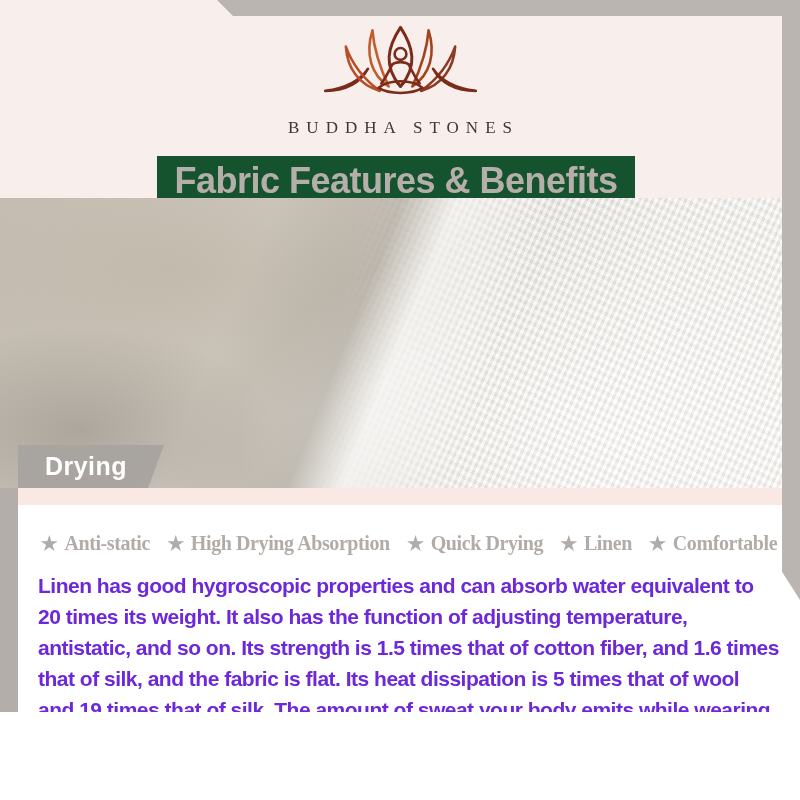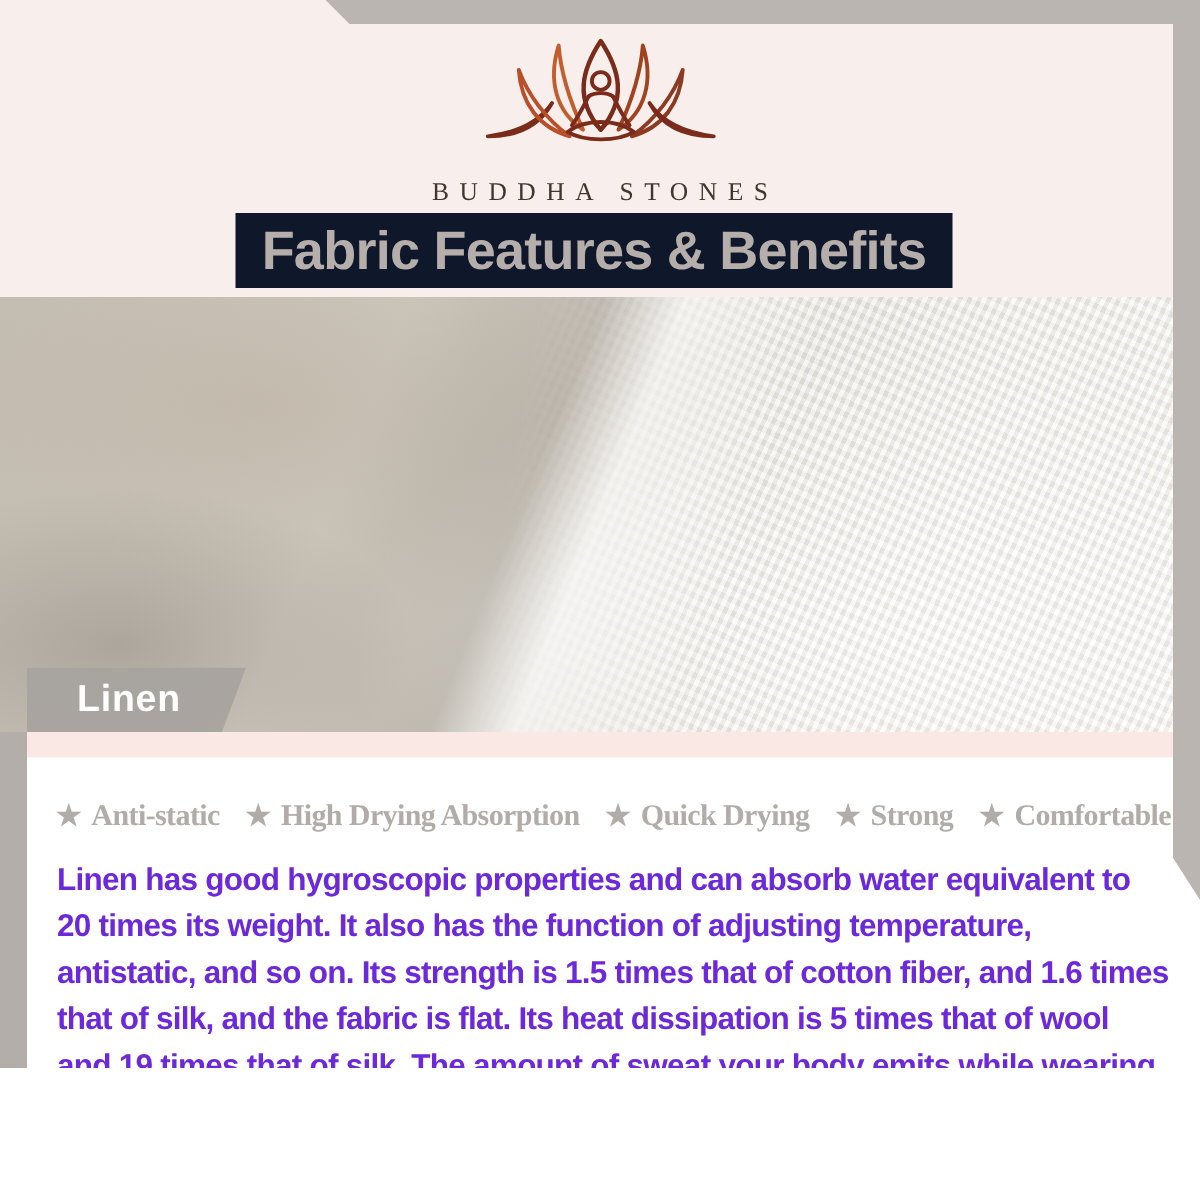--- a/index.html
+++ b/index.html
@@ -37,22 +37,22 @@
   .brand { position:absolute; top:20px; left:0; width:100%; text-align:center; }
   .lotus { width:195px; height:96px; display:block; margin:0 auto; }
   .brand-name {
     font-family:"Liberation Serif", serif;
     font-size:17px; letter-spacing:7px; padding-left:7px;
     color:#41362f; margin-top:2px;
   }
 
   
   .banner {
-    position:absolute; top:142px; left:157px; width:478px; height:50px;
-    background:#0f172a;
+    position:absolute; top:156px; left:157px; width:478px; height:50px;
+    background:#14532d;
     display:flex; align-items:center; justify-content:center;
   }
   .banner-title {
     font-size:36px; font-weight:bold; color:#b5aeaa; letter-spacing:-0.5px;
     white-space:nowrap;
   }
 
   
   .photo {
     position:absolute; top:198px; left:0; width:800px; height:290px;
@@ -136,32 +136,32 @@
     </svg>
     <div class="brand-name">BUDDHA STONES</div>
   </header>
 
   <div class="banner">
     <span class="banner-title">Fabric Features &amp; Benefits</span>
   </div>
 
   <figure class="photo">
     <div class="fabric-tag">
-      <span>Linen</span>
+      <span>Drying</span>
     </div>
   </figure>
 
   <div class="pink-strip"></div>
 
   <section class="content">
     <div class="features">
       <span class="feature"><span class="star">★</span><span>Anti-static</span></span>
       <span class="feature"><span class="star">★</span><span>High Drying Absorption</span></span>
       <span class="feature"><span class="star">★</span><span>Quick Drying</span></span>
-      <span class="feature"><span class="star">★</span><span>Strong</span></span>
+      <span class="feature"><span class="star">★</span><span>Linen</span></span>
       <span class="feature"><span class="star">★</span><span>Comfortable</span></span>
     </div>
     <p class="desc">Linen has good hygroscopic properties and can absorb water equivalent to 20 times its weight. It also has the function of adjusting temperature, antistatic, and so on. Its strength is 1.5 times that of cotton fiber, and 1.6 times that of silk, and the fabric is flat. Its heat dissipation is 5 times that of wool and 19 times that of silk. The amount of sweat your body emits while wearing it is 1.5 times less than wearing cotton clothes, bringing the skin a dry and comfortable nature.</p>
   </section>
 
   <div class="bar-top"></div>
   <div class="bar-right"></div>
   <div class="bar-left"></div>
   <div class="bar-bottom"></div>
 

